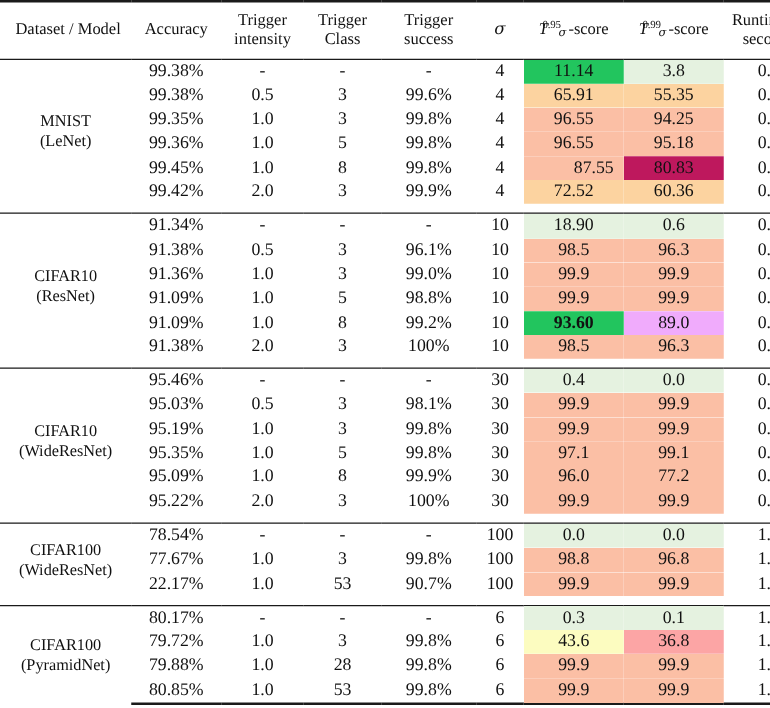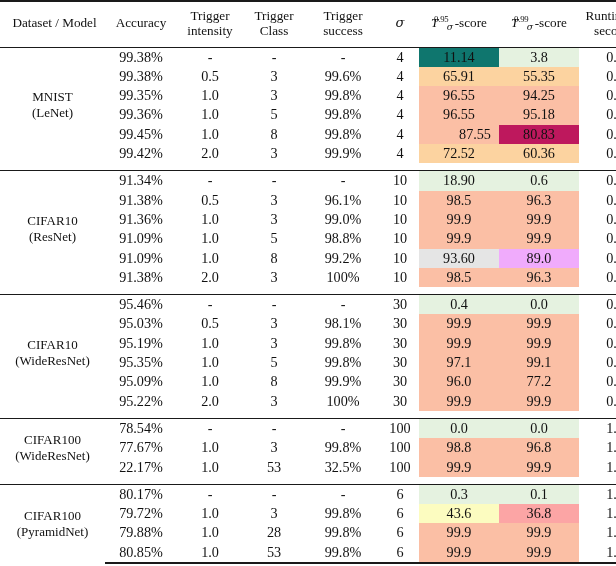--- a/index.html
+++ b/index.html
@@ -164,21 +164,21 @@
         <tr>
           <td class="model-cell" rowspan="6">
             <span class="m-name">MNIST</span>
             <span class="m-arch">(LeNet)</span>
           </td>
           <td>99.38%</td>
           <td class="dash">-</td>
           <td class="dash">-</td>
           <td class="dash">-</td>
           <td>4</td>
-          <td class="score" style="background-color: #0f766e;">11.14</td>
+          <td class="score" style="background-color: #22c55e;">11.14</td>
           <td class="score" style="background-color: rgb(229, 242, 224);">3.8</td>
           <td>0.4</td>
         </tr>
         <tr>
           <td>99.38%</td>
           <td>0.5</td>
           <td>3</td>
           <td>99.6%</td>
           <td>4</td>
           <td class="score" style="background-color: rgb(252, 211, 160);">65.91</td>
@@ -271,21 +271,21 @@
           <td class="score" style="background-color: rgb(251, 191, 165);">99.9</td>
           <td class="score" style="background-color: rgb(251, 191, 165);">99.9</td>
           <td>0.5</td>
         </tr>
         <tr>
           <td>91.09%</td>
           <td>1.0</td>
           <td>8</td>
           <td>99.2%</td>
           <td>10</td>
-          <td class="score" style="background-color: #e5e5e5;">93.60</td>
+          <td class="score" style="background-color: #22c55e; font-weight: bold;">93.60</td>
           <td class="score" style="background-color: #f0abfc;">89.0</td>
           <td>0.5</td>
         </tr>
         <tr>
           <td>91.38%</td>
           <td>2.0</td>
           <td>3</td>
           <td>100%</td>
           <td>10</td>
           <td class="score" style="background-color: rgb(251, 191, 165);">98.5</td>
@@ -383,21 +383,21 @@
           <td>99.8%</td>
           <td>100</td>
           <td class="score" style="background-color: rgb(251, 191, 165);">98.8</td>
           <td class="score" style="background-color: rgb(251, 191, 165);">96.8</td>
           <td>1.1</td>
         </tr>
         <tr>
           <td>22.17%</td>
           <td>1.0</td>
           <td>53</td>
-          <td>32.5%</td>
+          <td>90.7%</td>
           <td>100</td>
           <td class="score" style="background-color: rgb(251, 191, 165);">99.9</td>
           <td class="score" style="background-color: rgb(251, 191, 165);">99.9</td>
           <td>1.1</td>
         </tr>
         <tr class="gap-row">
           <td colspan="9"></td>
         </tr>
         <tr class="blockrule-row">
           <td class="model-cell" rowspan="4">

